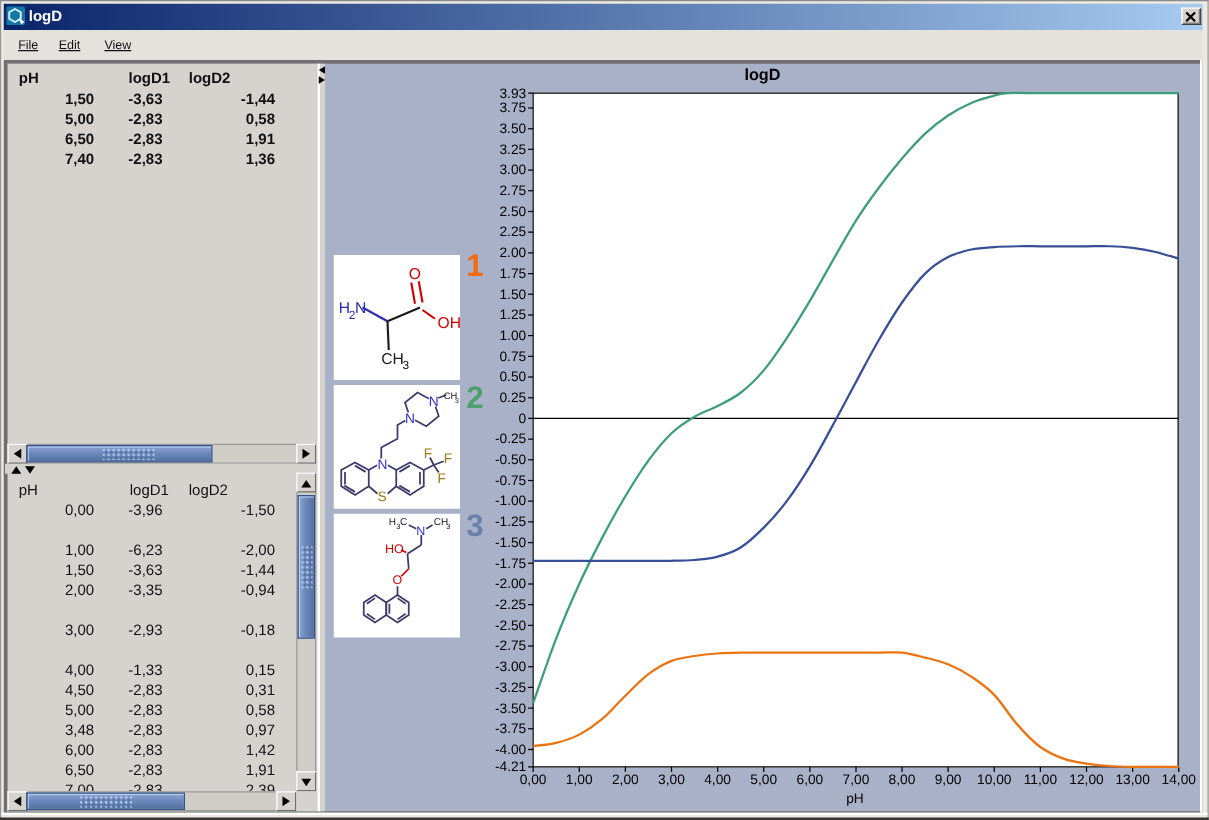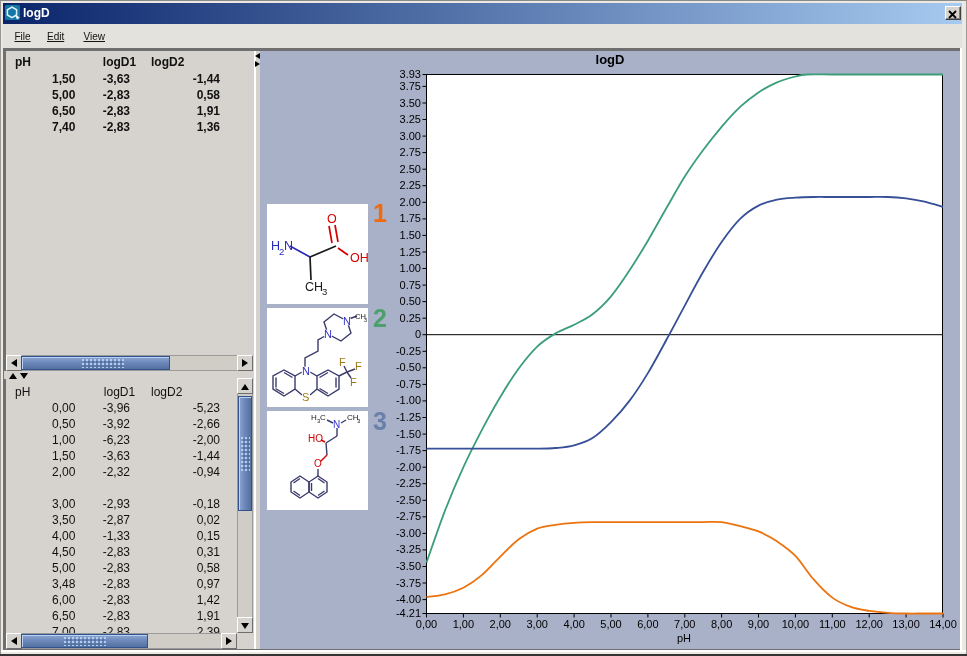--- a/index.html
+++ b/index.html
@@ -112,51 +112,41 @@
 
 <div class="abs" id="bottable" style="left:4px;top:0;width:233px;height:633px;overflow:hidden">
 <div class="r n" style="top:384px">
       <span class="h1">pH</span>
       <span class="h2">logD1</span>
       <span class="h3">logD2</span>
     </div>
     <div class="r n" style="top:400px">
       <span class="c1">0,00</span>
       <span class="c2">-3,96</span>
-      <span class="c3">-5,23</span>
-    </div>
-    <div class="r n" style="top:416px">
-      <span class="c1">0,50</span>
-      <span class="c2">-3,92</span>
-      <span class="c3">-2,66</span>
+      <span class="c3">-1,50</span>
     </div>
     <div class="r n" style="top:432px">
       <span class="c1">1,00</span>
       <span class="c2">-6,23</span>
       <span class="c3">-2,00</span>
     </div>
     <div class="r n" style="top:448px">
       <span class="c1">1,50</span>
       <span class="c2">-3,63</span>
       <span class="c3">-1,44</span>
     </div>
     <div class="r n" style="top:464px">
       <span class="c1">2,00</span>
-      <span class="c2">-2,32</span>
+      <span class="c2">-3,35</span>
       <span class="c3">-0,94</span>
     </div>
     <div class="r n" style="top:496px">
       <span class="c1">3,00</span>
       <span class="c2">-2,93</span>
       <span class="c3">-0,18</span>
-    </div>
-    <div class="r n" style="top:512px">
-      <span class="c1">3,50</span>
-      <span class="c2">-2,87</span>
-      <span class="c3">0,02</span>
     </div>
     <div class="r n" style="top:528px">
       <span class="c1">4,00</span>
       <span class="c2">-1,33</span>
       <span class="c3">0,15</span>
     </div>
     <div class="r n" style="top:544px">
       <span class="c1">4,50</span>
       <span class="c2">-2,83</span>
       <span class="c3">0,31</span>

